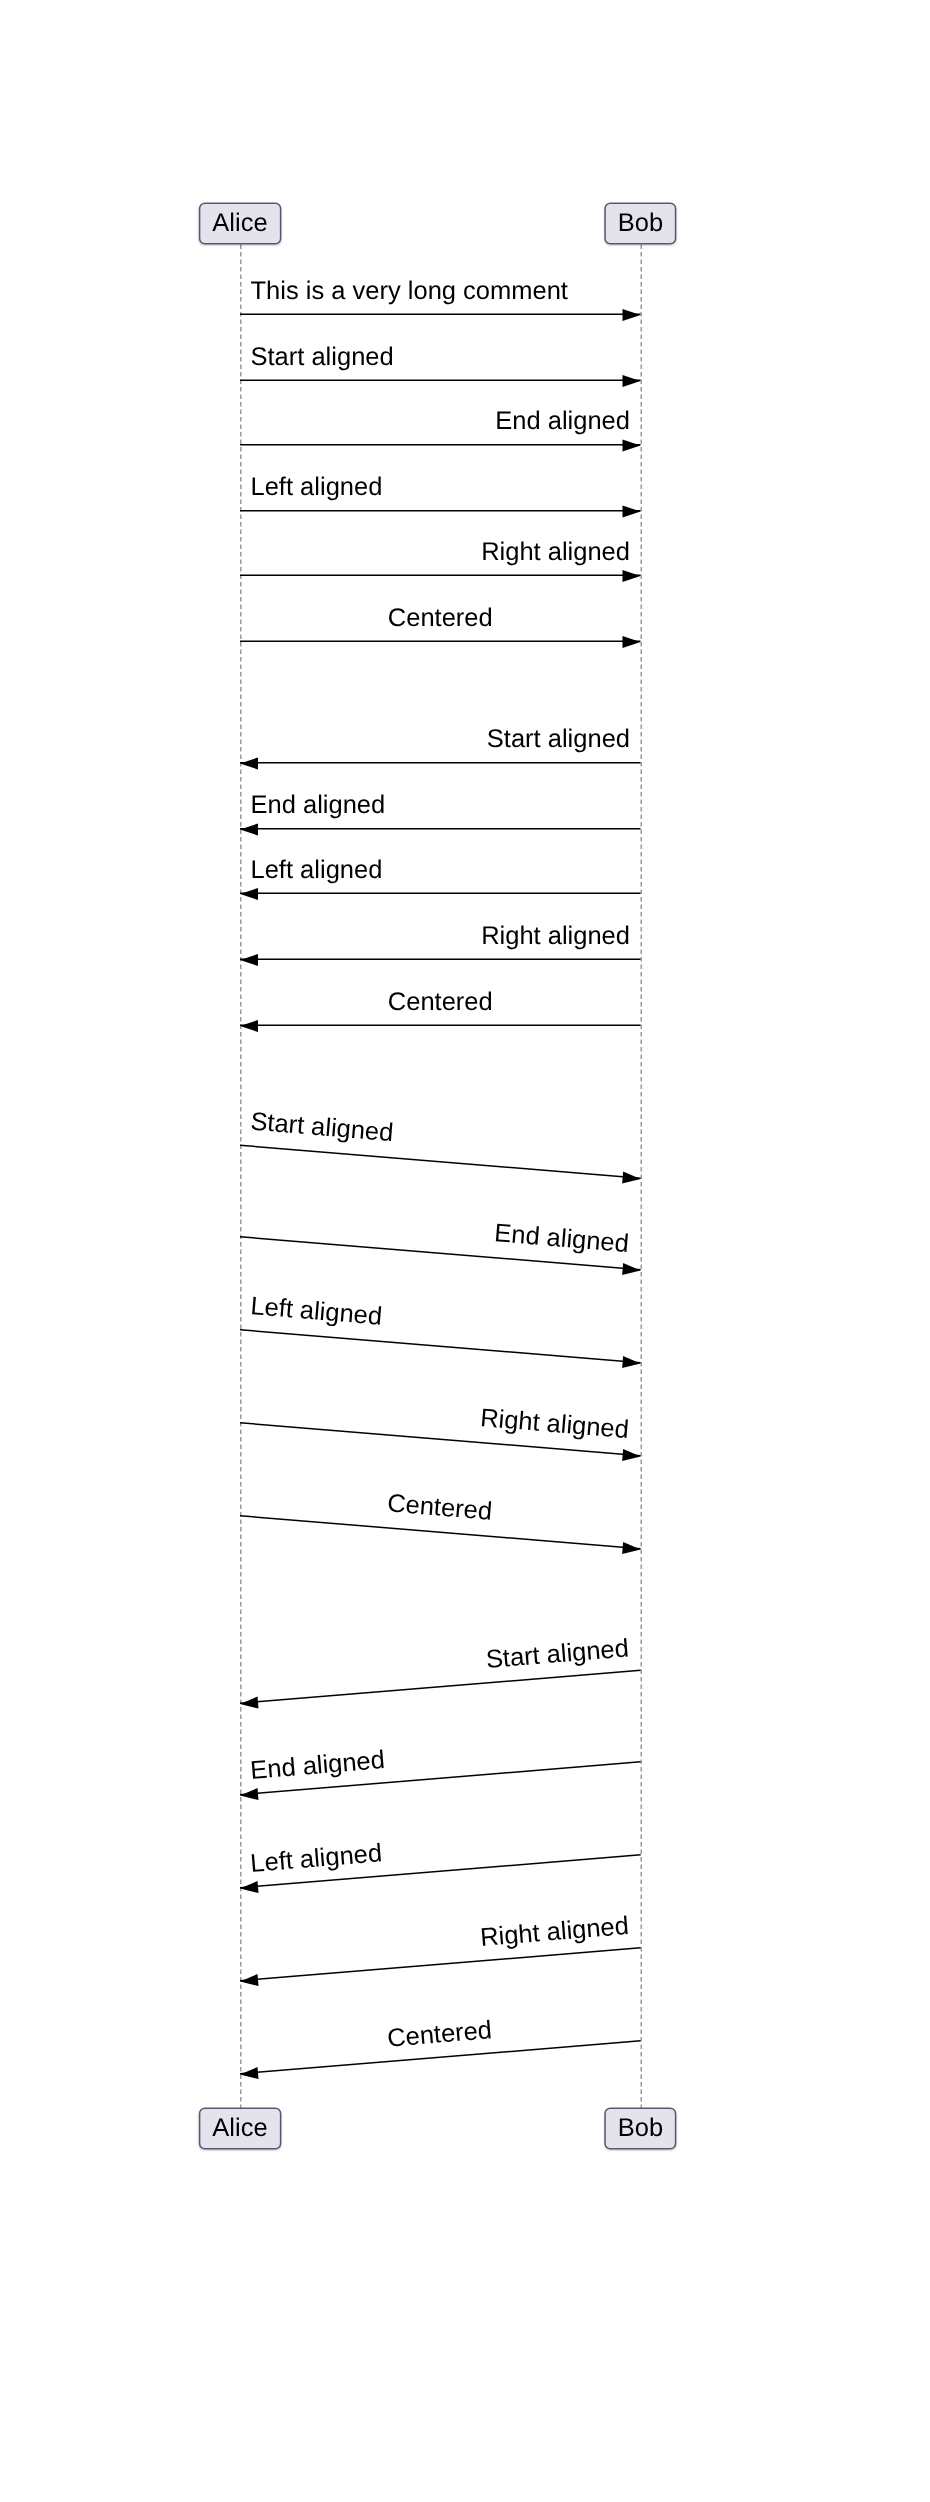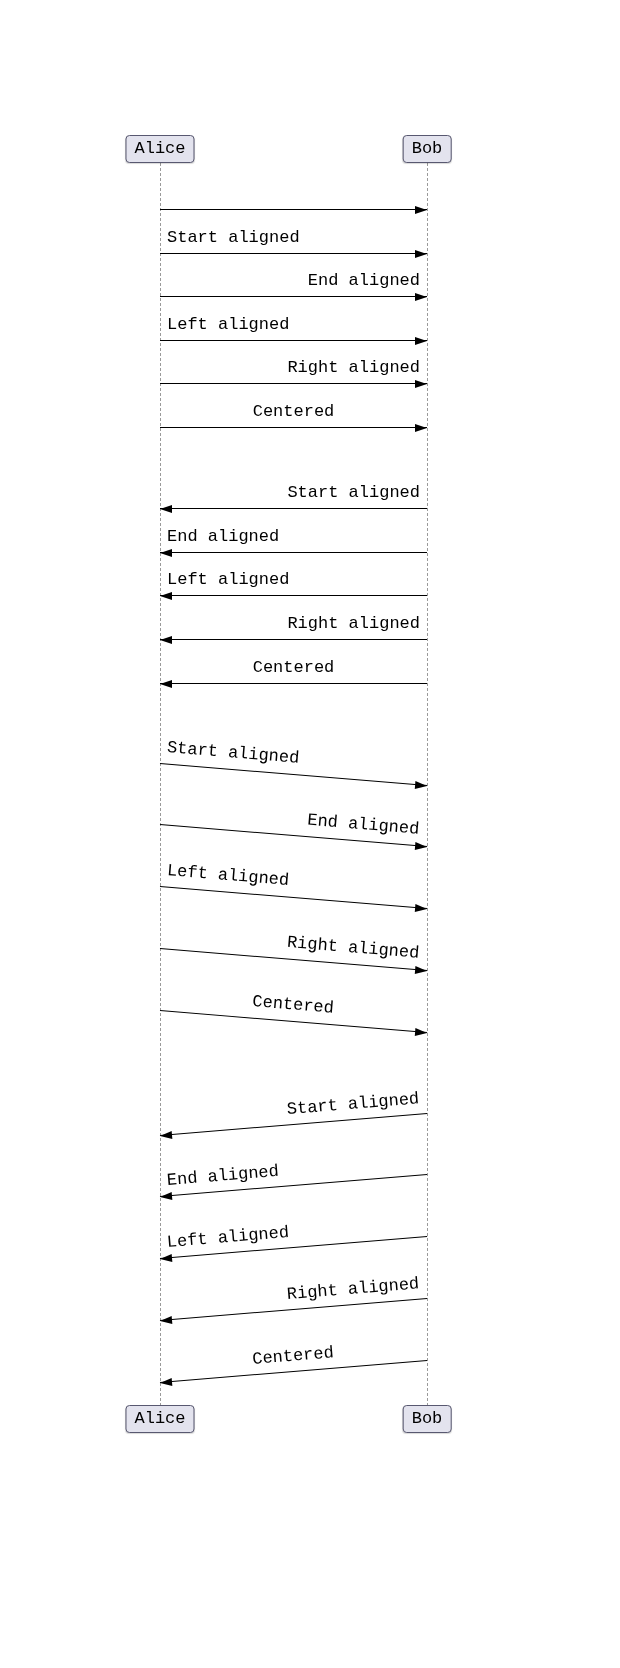--- a/index.html
+++ b/index.html
@@ -5,21 +5,21 @@
   html, body {
     margin: 0;
     padding: 0;
     background: #ffffff;
   }
   .stage {
     position: relative;
     width: 620px;
     height: 1668px;
     background: #ffffff;
-    font-family: Liberation Mono, monospace;
+    font-family: Liberation Sans, sans-serif;
     overflow: hidden;
   }
   .lifeline {
     position: absolute;
     width: 0;
     border-left: 1px dashed #9a9a9a;
   }
   .actor-box {
     position: absolute;
     transform: translateX(-50%);
@@ -72,20 +72,21 @@
 <body>
 
 <div class="stage" id="stage">
     <div class="lifeline" style="left: 160px; top: 163px; height: 1243px;"></div>
     <div class="lifeline" style="left: 427px; top: 163px; height: 1243px;"></div>
     <div class="actor-box" style="left: 160px; top: 135px;">Alice</div>
     <div class="actor-box" style="left: 160px; top: 1405px;">Alice</div>
     <div class="actor-box" style="left: 427px; top: 135px;">Bob</div>
     <div class="actor-box" style="left: 427px; top: 1405px;">Bob</div>
     <div class="msg-line to-right" style="left: 160px; top: 209px; width: 267px; transform: rotate(0deg);"></div>
+    <div class="msg-label" style="left: 167px; top: 184px; width: 253px; text-align: left; transform: rotate(0deg);">This is a very long comment</div>
     <div class="msg-line to-right" style="left: 160px; top: 253px; width: 267px; transform: rotate(0deg);"></div>
     <div class="msg-label" style="left: 167px; top: 228px; width: 253px; text-align: left; transform: rotate(0deg);">Start aligned</div>
     <div class="msg-line to-right" style="left: 160px; top: 296px; width: 267px; transform: rotate(0deg);"></div>
     <div class="msg-label" style="left: 167px; top: 271px; width: 253px; text-align: right; transform: rotate(0deg);">End aligned</div>
     <div class="msg-line to-right" style="left: 160px; top: 340px; width: 267px; transform: rotate(0deg);"></div>
     <div class="msg-label" style="left: 167px; top: 315px; width: 253px; text-align: left; transform: rotate(0deg);">Left aligned</div>
     <div class="msg-line to-right" style="left: 160px; top: 383px; width: 267px; transform: rotate(0deg);"></div>
     <div class="msg-label" style="left: 167px; top: 358px; width: 253px; text-align: right; transform: rotate(0deg);">Right aligned</div>
     <div class="msg-line to-right" style="left: 160px; top: 427px; width: 267px; transform: rotate(0deg);"></div>
     <div class="msg-label" style="left: 167px; top: 402px; width: 253px; text-align: center; transform: rotate(0deg);">Centered</div>

